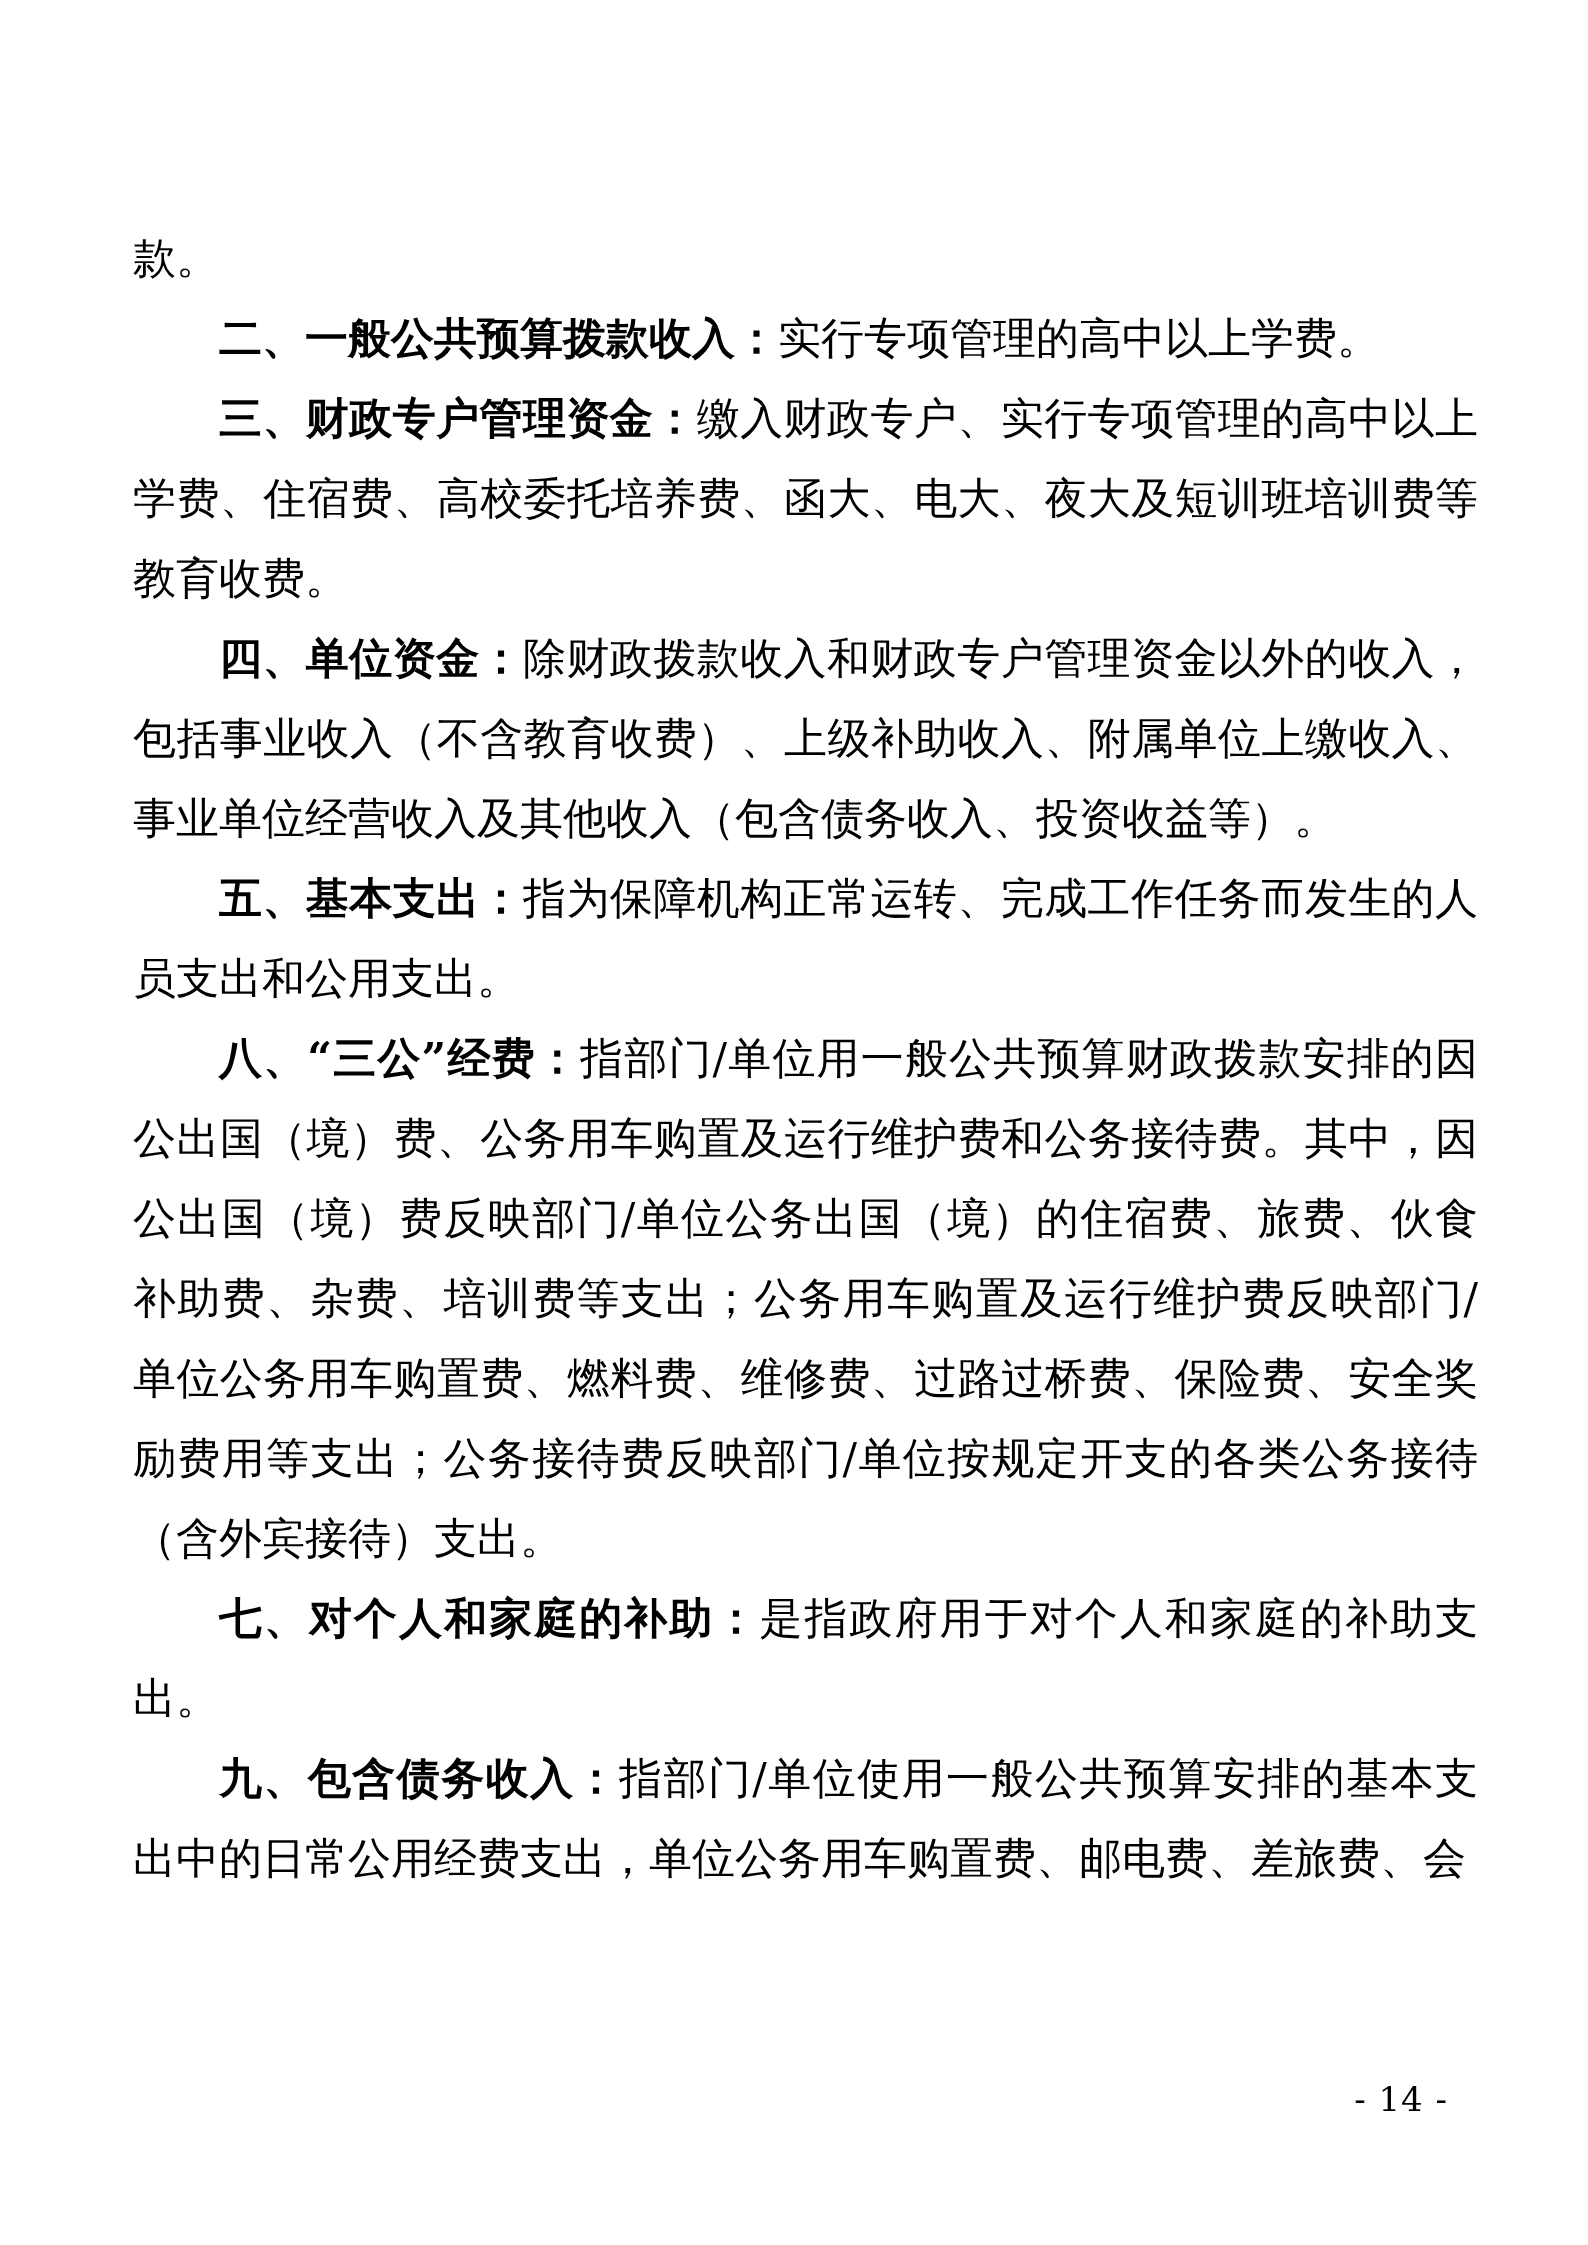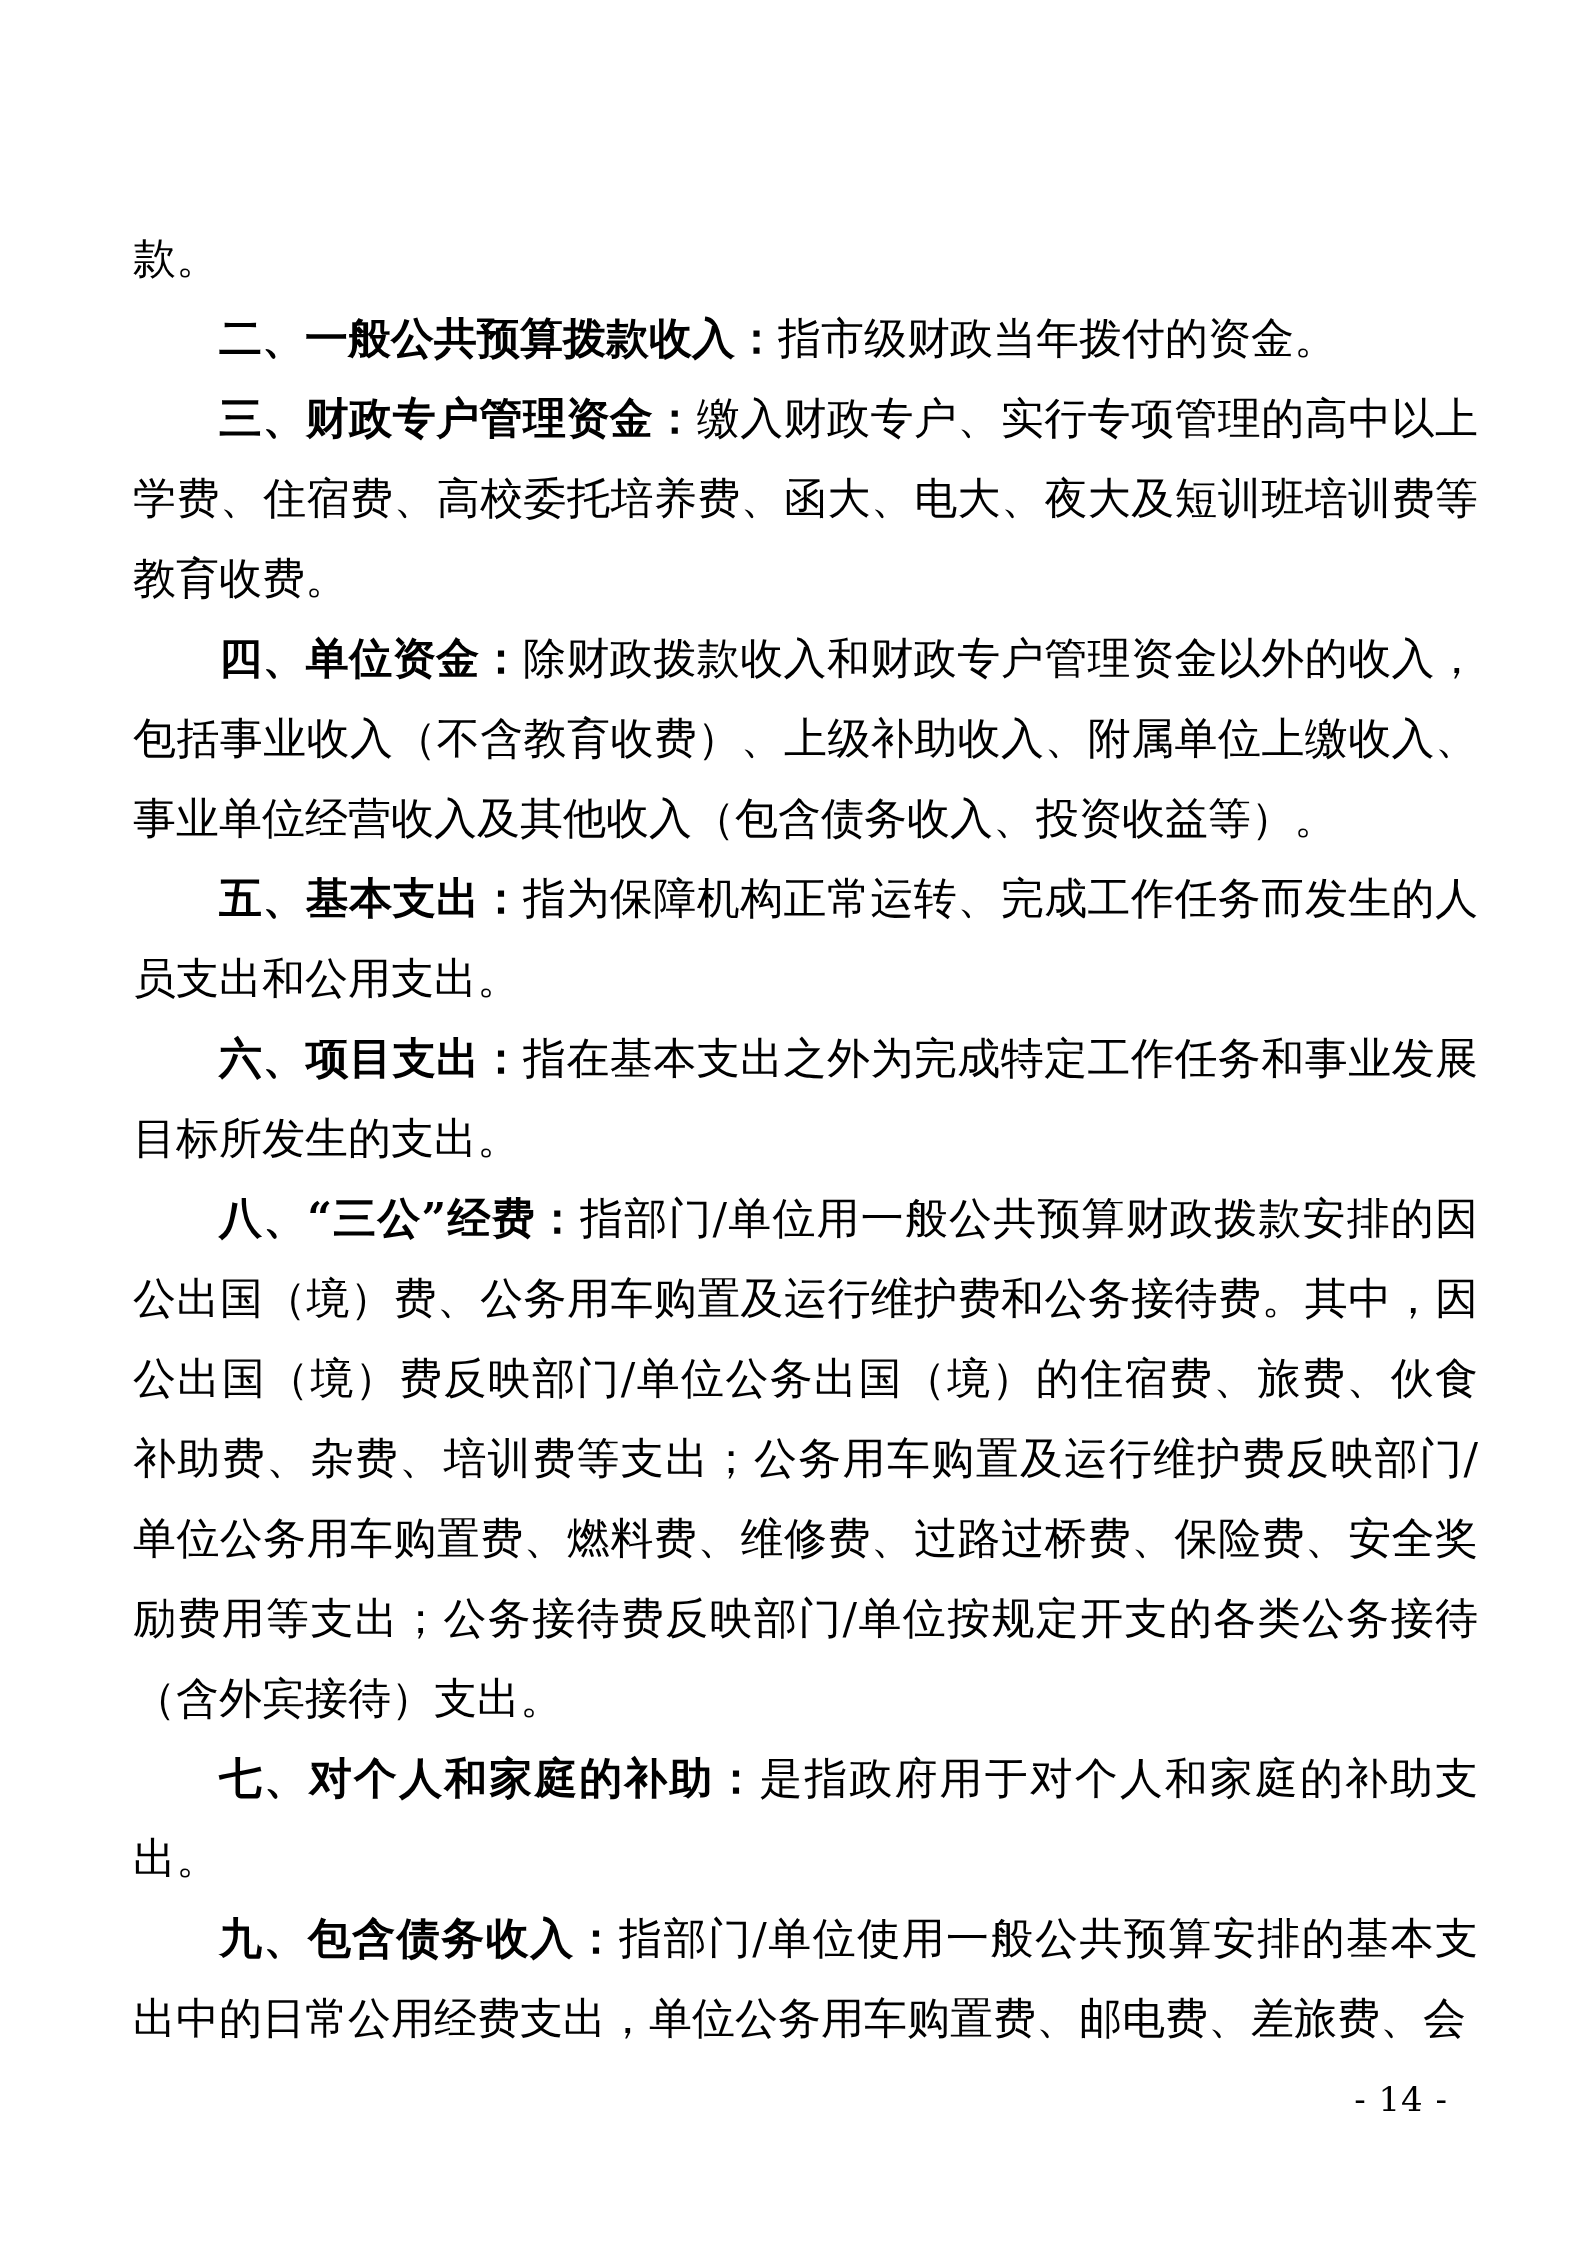--- a/index.html
+++ b/index.html
@@ -51,29 +51,28 @@
 </style>
 </head>
 <body>
 
 <div class="page">
 
   <div class="content">
 
     <p class="no-indent"><span class="term-label"></span><span>款。</span></p>
 
-    <p><span class="term-label">二、一般公共预算拨款收入：</span><span>指市级财政当年拨付的资金。</span></p>
+    <p><span class="term-label">二、一般公共预算拨款收入：</span><span>实行专项管理的高中以上学费。</span></p>
 
     <p><span class="term-label">三、财政专户管理资金：</span><span>缴入财政专户、实行专项管理的高中以上学费、住宿费、高校委托培养费、函大、电大、夜大及短训班培训费等教育收费。</span></p>
 
     <p><span class="term-label">四、单位资金：</span><span>除财政拨款收入和财政专户管理资金以外的收入，包括事业收入（不含教育收费）、上级补助收入、附属单位上缴收入、事业单位经营收入及其他收入（包含债务收入、投资收益等）。</span></p>
 
     <p><span class="term-label">五、基本支出：</span><span>指为保障机构正常运转、完成工作任务而发生的人员支出和公用支出。</span></p>
 
-    <p><span class="term-label">六、项目支出：</span><span>指在基本支出之外为完成特定工作任务和事业发展目标所发生的支出。</span></p>
 
     <p><span class="term-label">八、“三公”经费：</span><span>指部门/单位用一般公共预算财政拨款安排的因公出国（境）费、公务用车购置及运行维护费和公务接待费。其中，因公出国（境）费反映部门/单位公务出国（境）的住宿费、旅费、伙食补助费、杂费、培训费等支出；公务用车购置及运行维护费反映部门/单位公务用车购置费、燃料费、维修费、过路过桥费、保险费、安全奖励费用等支出；公务接待费反映部门/单位按规定开支的各类公务接待（含外宾接待）支出。</span></p>
 
     <p><span class="term-label">七、对个人和家庭的补助：</span><span>是指政府用于对个人和家庭的补助支出。</span></p>
 
     <p><span class="term-label">九、包含债务收入：</span><span>指部门/单位使用一般公共预算安排的基本支出中的日常公用经费支出，单位公务用车购置费、邮电费、差旅费、会</span></p>
 
   </div>
 
   <div class="page-footer">- 14 -</div>

